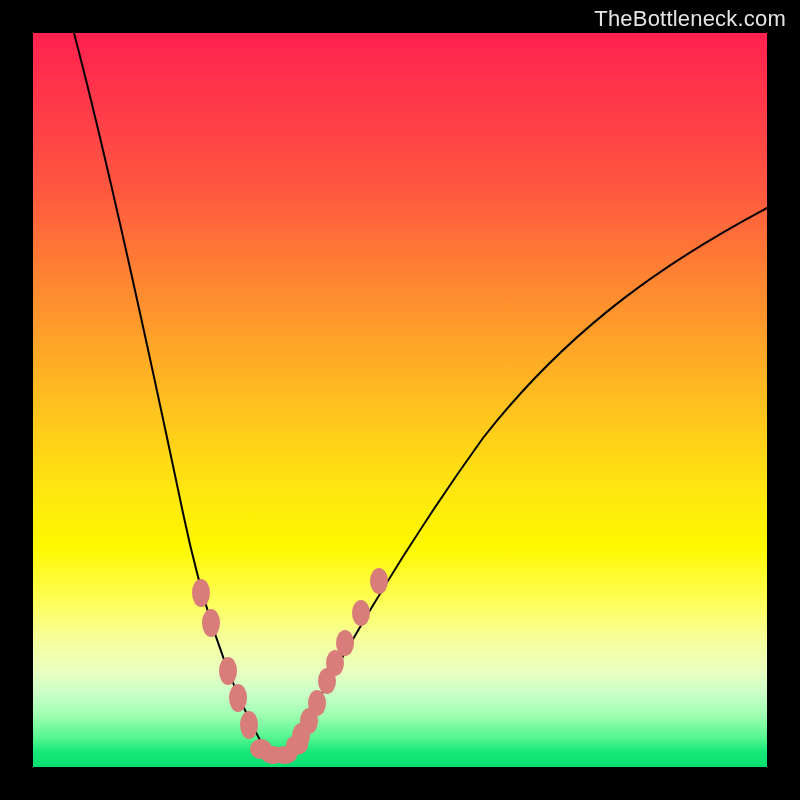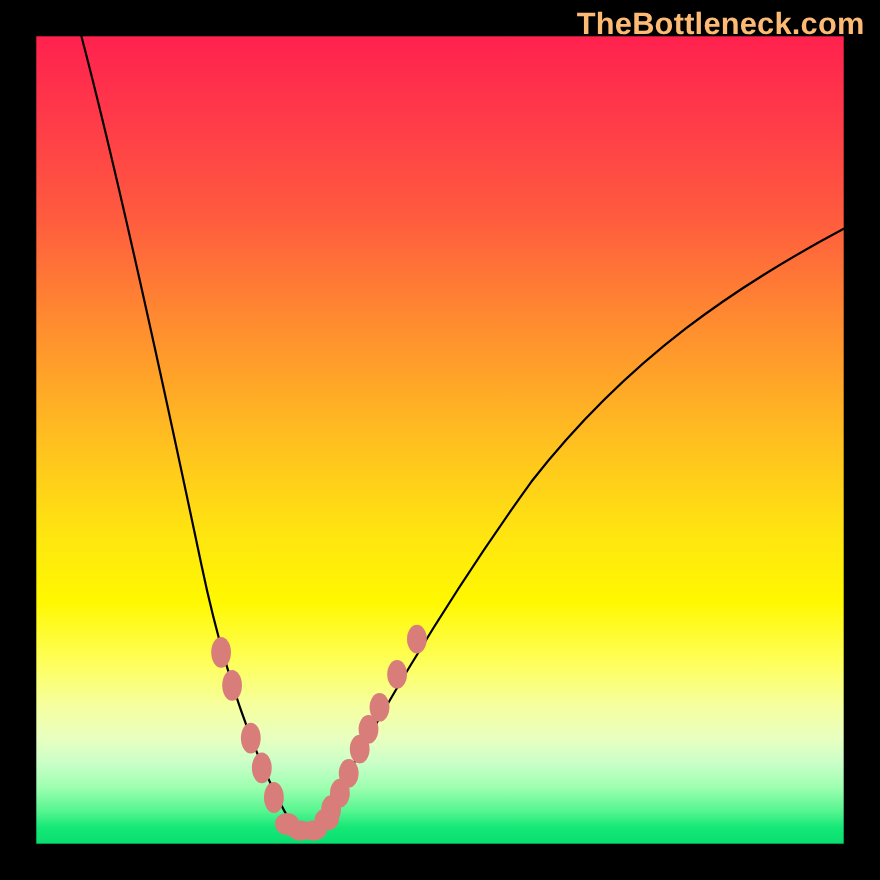--- a/index.html
+++ b/index.html
@@ -41,24 +41,24 @@
       #9effb0 93%,
       #55f590 96%,
       #15e877 98%,
       #08de70 100%
     );
   }
   .watermark {
     position: absolute;
     top: 6px;
     right: 14px;
-    color: #fdba74;
-    font-size: 28px;
+    color: #e5e5e5;
+    font-size: 22px;
     letter-spacing: 0.2px;
-    font-weight: 700;
+    font-weight: 400;
     user-select: none;
   }
   svg.curve {
     position: absolute;
     left: 0;
     top: 0;
     width: 734px;
     height: 734px;
     overflow: visible;
   }

